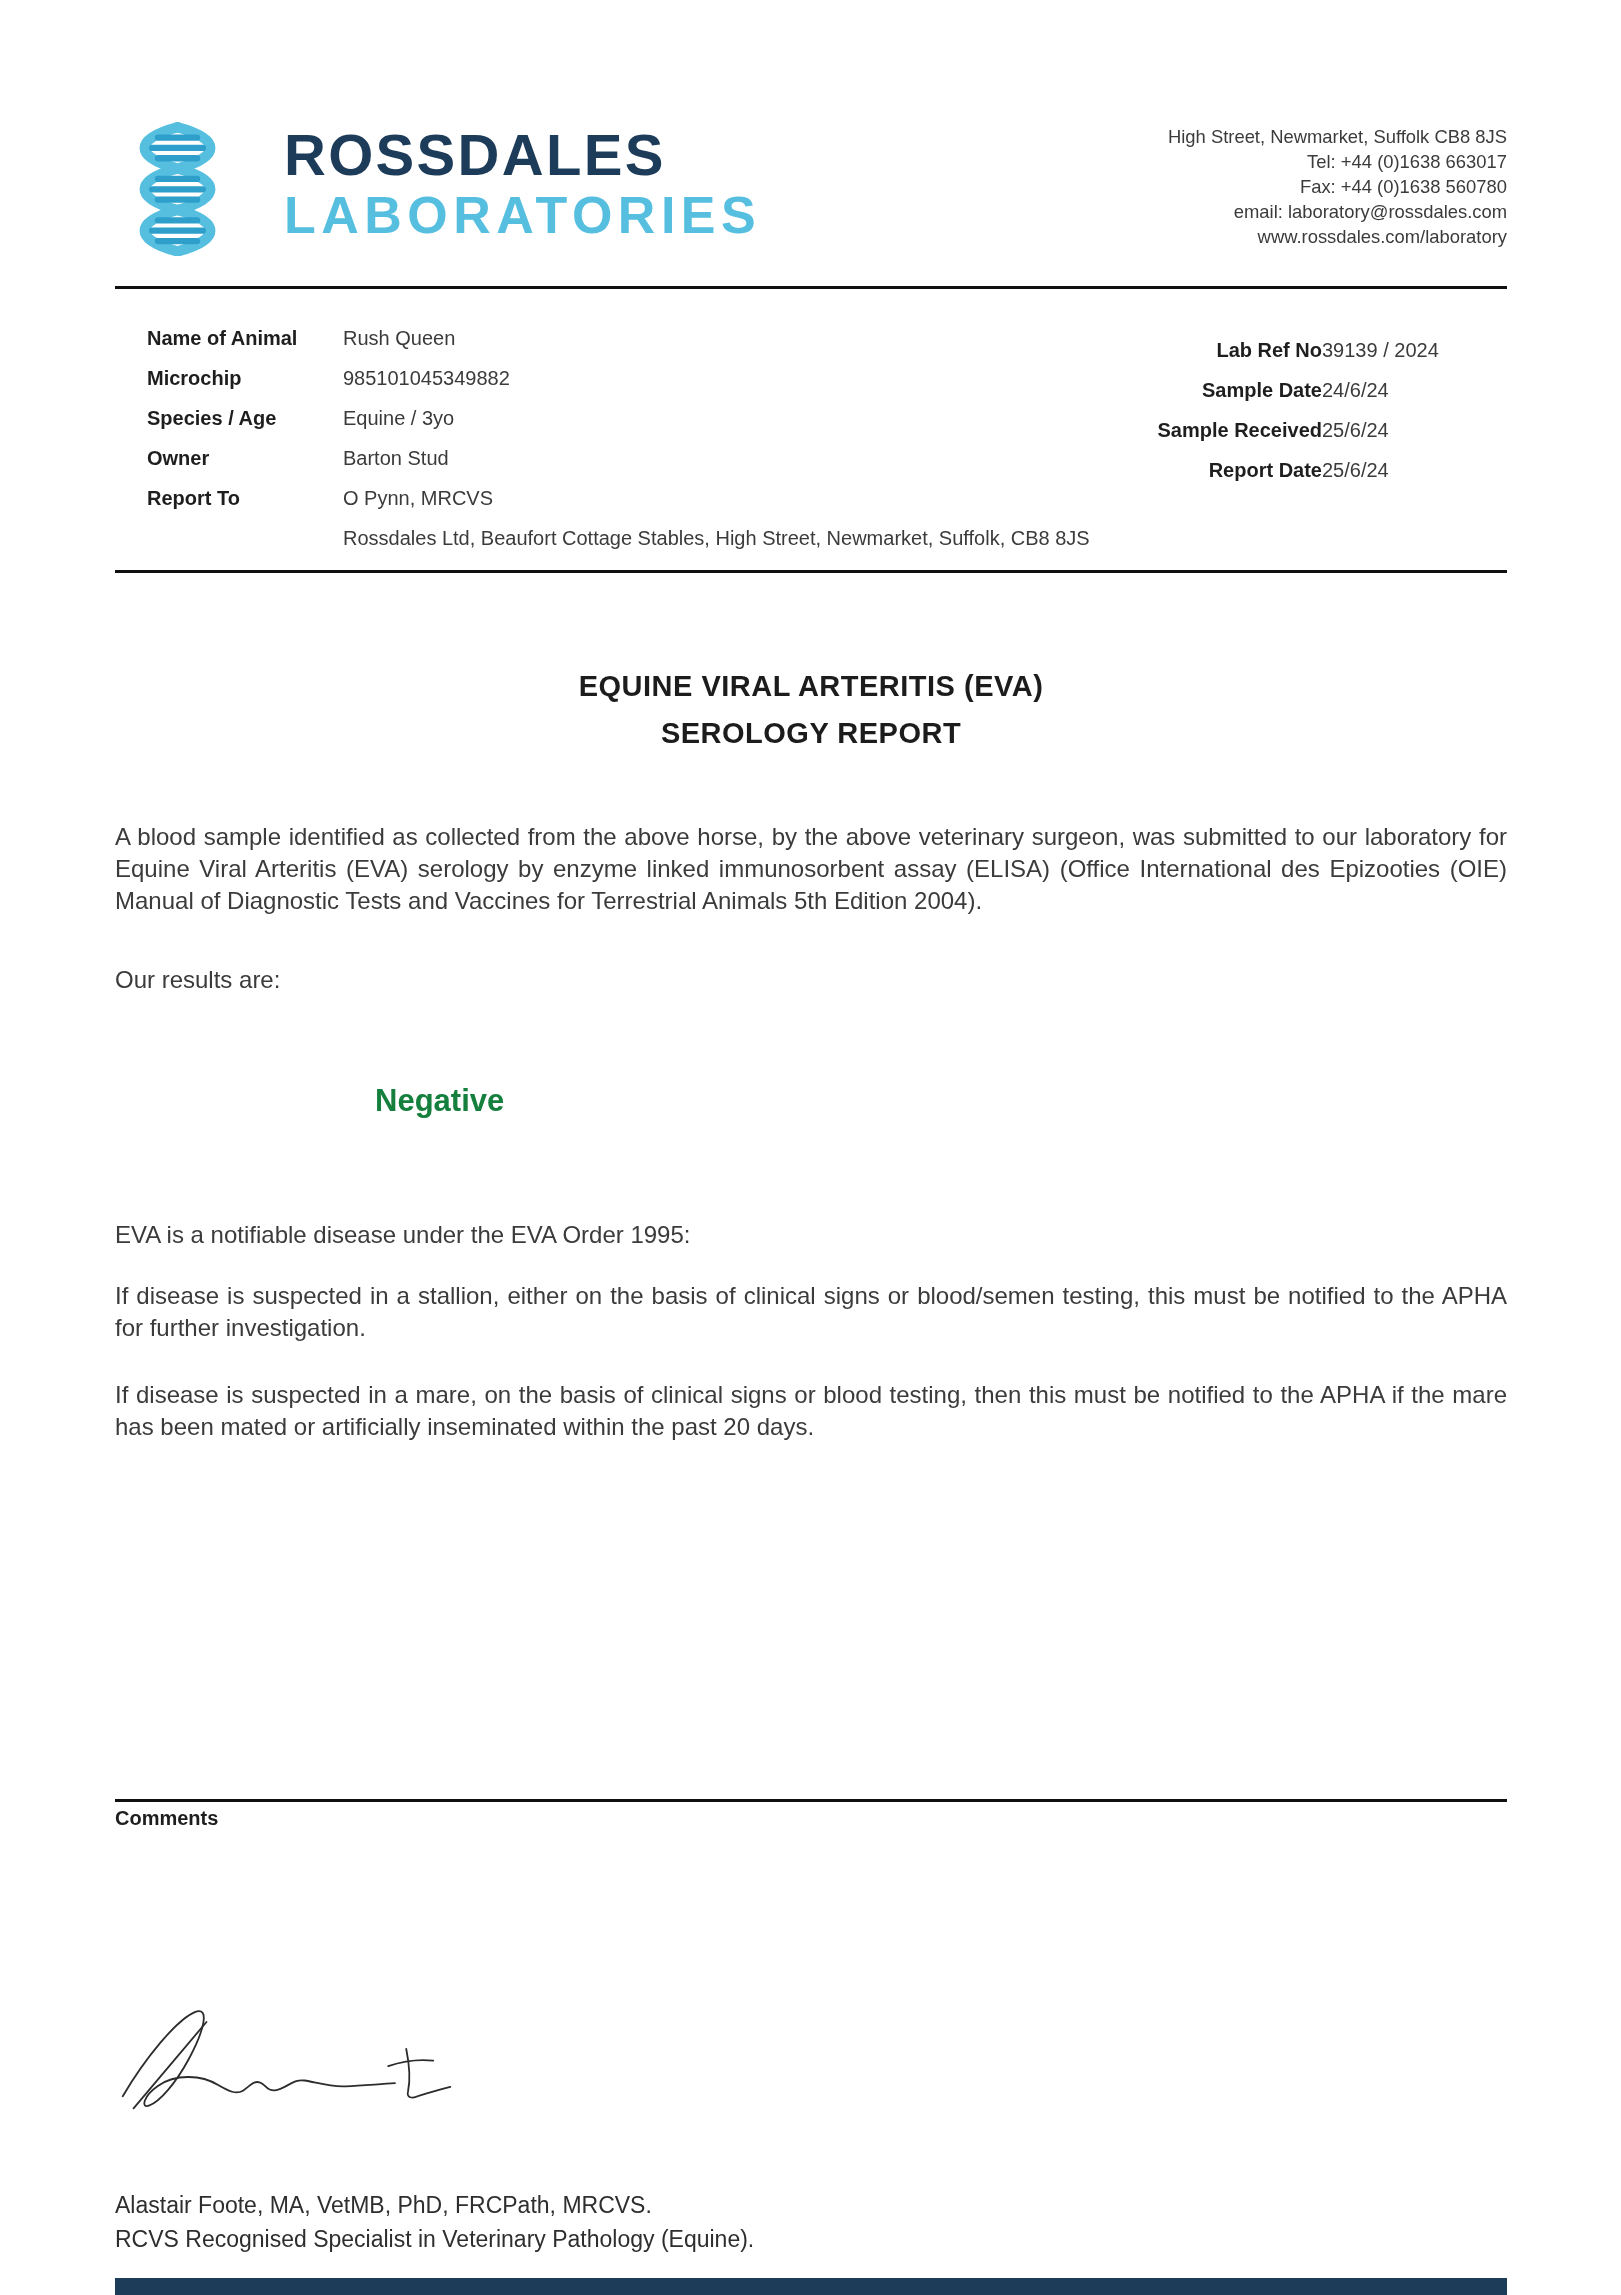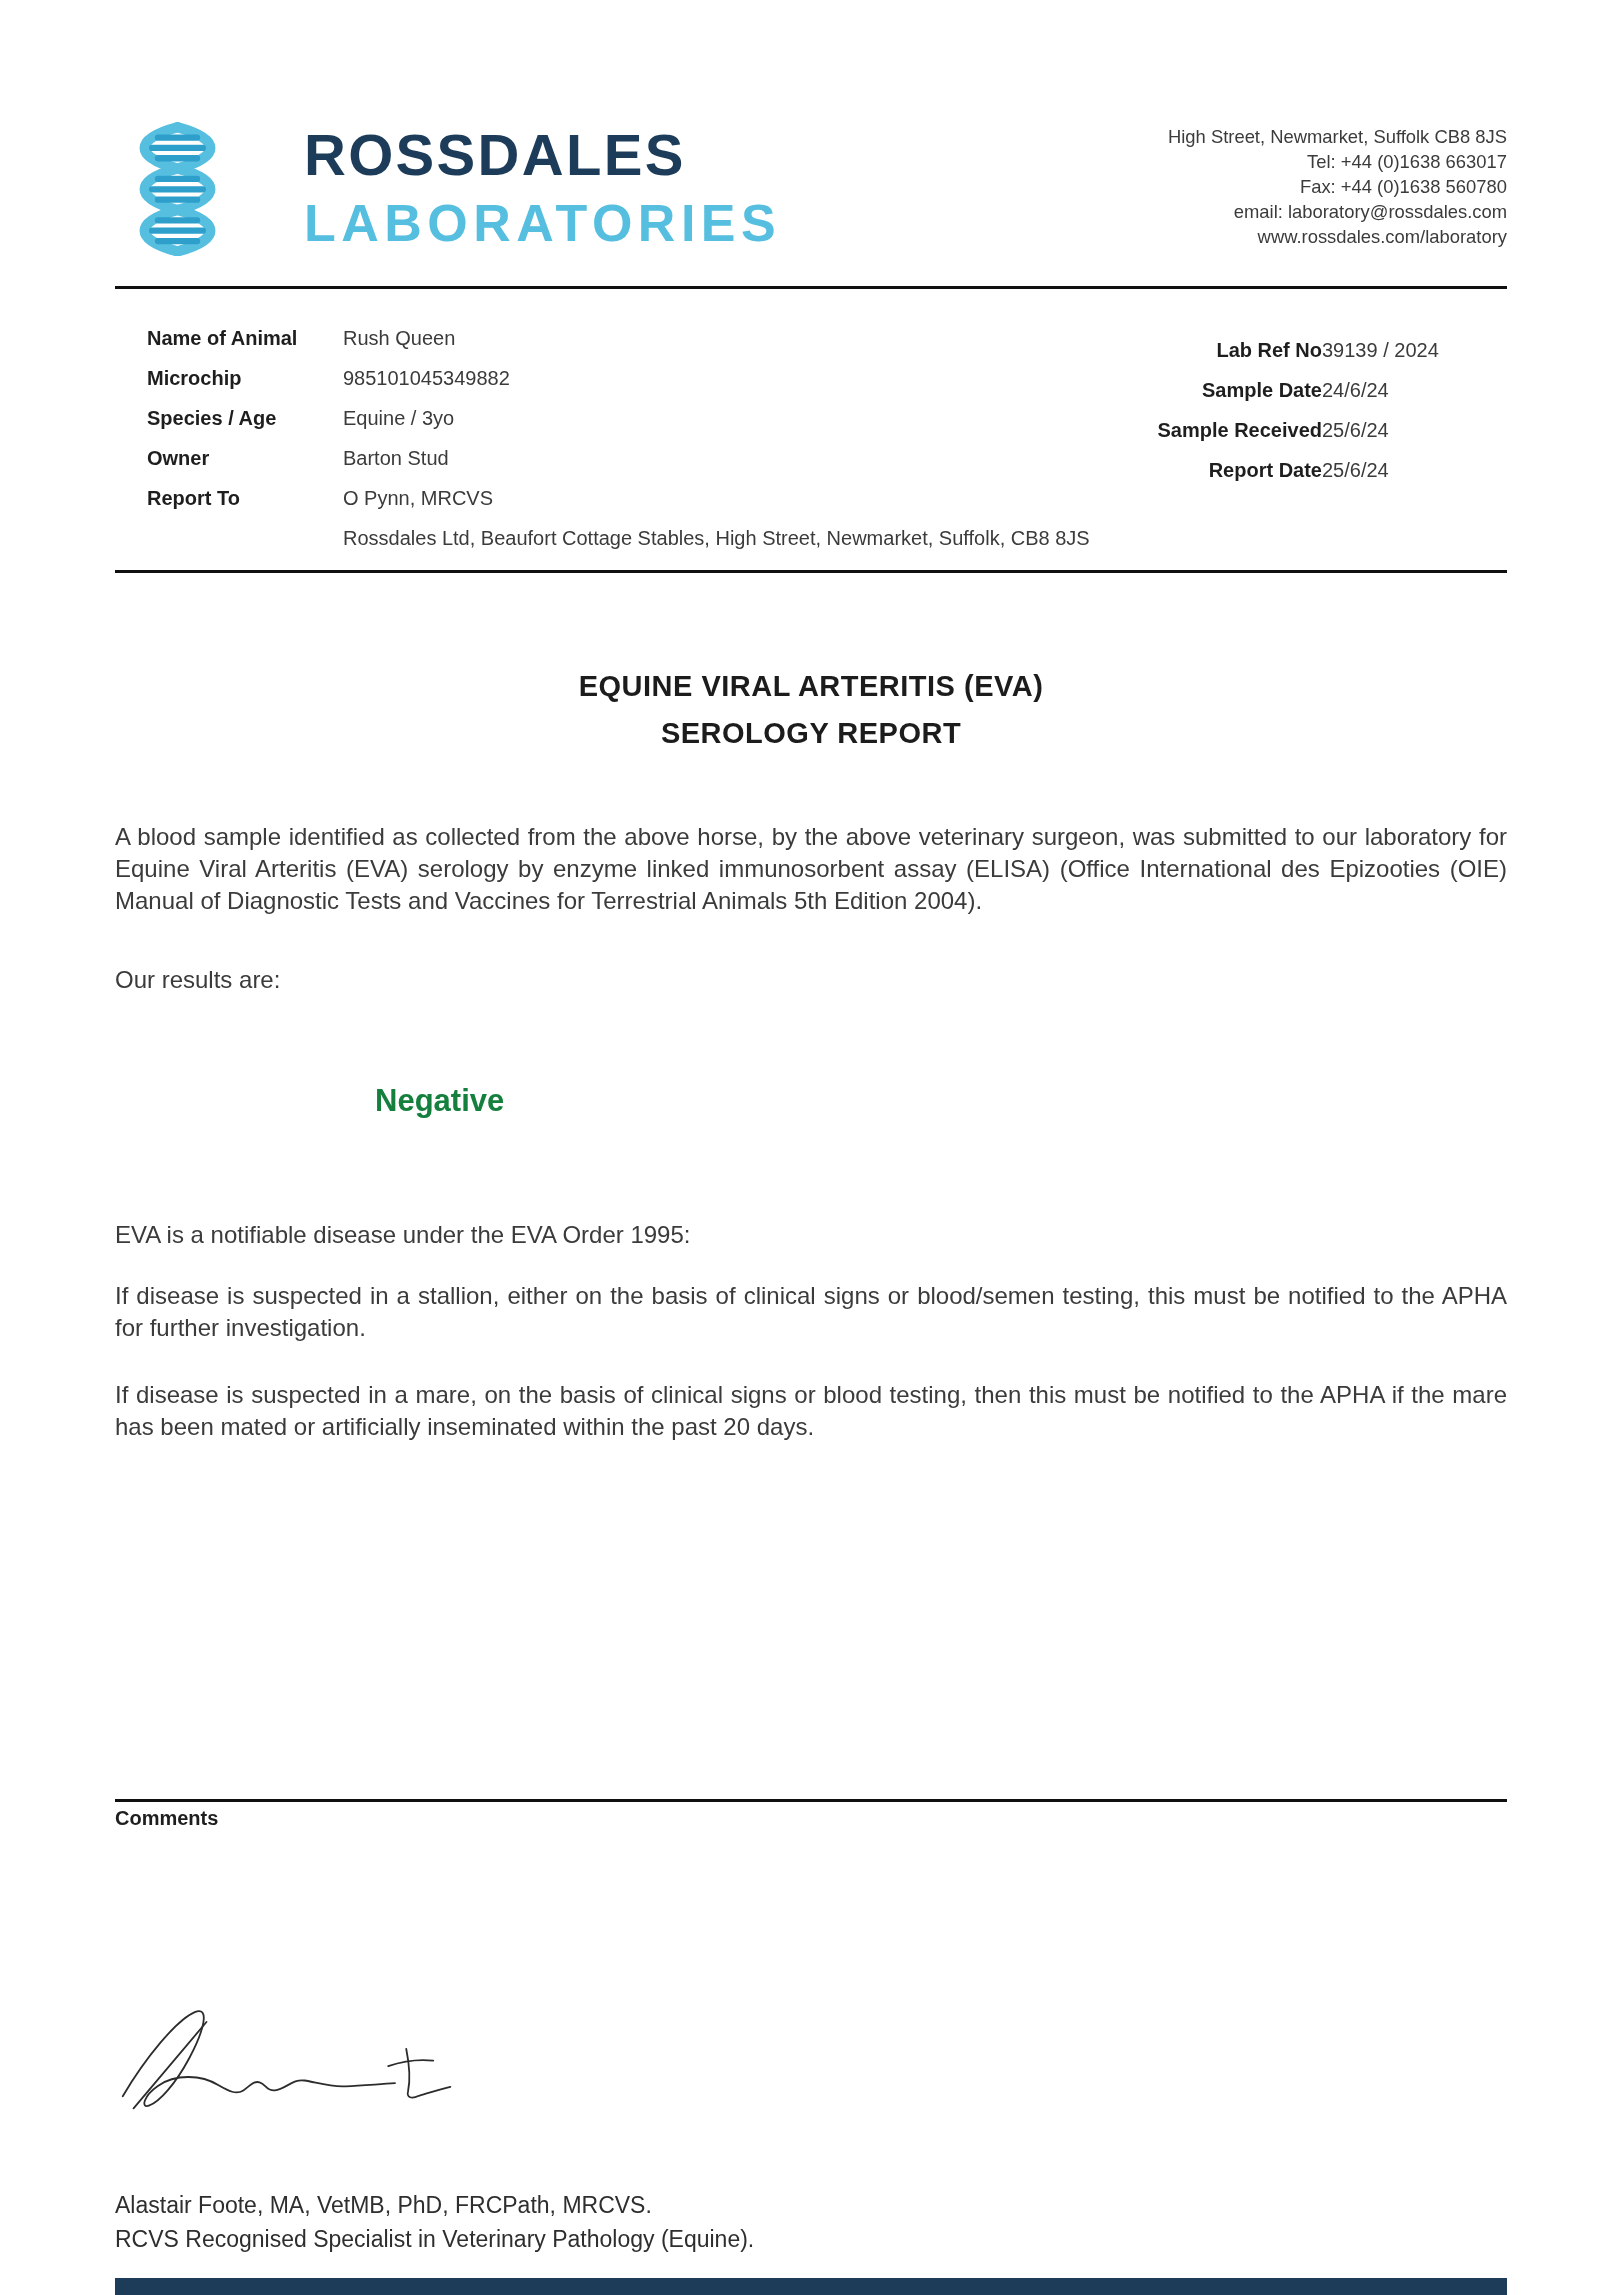--- a/index.html
+++ b/index.html
@@ -15,30 +15,30 @@
     position:relative;
     width:1622px;
     height:2295px;
     background:#ffffff;
     padding:0 115px;
     font-family:"Liberation Sans", sans-serif;
     color:var(--text);
     overflow:hidden;
   }
   
-  .header{display:flex;align-items:flex-start;padding-top:118px;height:286px;gap:20px;}
+  .header{display:flex;align-items:flex-start;padding-top:118px;height:286px;}
   .logo{width:125px;height:138px;flex-shrink:0;}
   .brand{margin-left:44px;padding-top:7.3px;}
   .brand-top{
     font-size:58px;font-weight:700;color:var(--brand_dark,#1d3c59);
     letter-spacing:2.3px;line-height:1.05;
   }
   .brand-bottom{
     font-size:52px;font-weight:700;color:var(--brand_light,#56bfe0);
-    letter-spacing:5.5px;line-height:1.05;margin-top:10px;
+    letter-spacing:5.5px;line-height:1.05;margin-top:2px;
   }
   .contact{margin-left:auto;text-align:right;font-size:18.4px;line-height:25px;color:var(--text);padding-top:5.5px;white-space:nowrap;}
   .rule{height:2.8px;background:var(--rule,#101010);}
   
   .details{position:relative;margin:38px 0 3.7px 32px;font-size:20px;}
   .drow{display:flex;align-items:baseline;height:40px;}
   .dlabel{width:196px;flex-shrink:0;font-weight:700;color:var(--text_strong);}
   .dvalue{color:var(--text);white-space:nowrap;}
   .details-right{position:absolute;left:978px;top:12px;text-align:right;}
   .details-right .dlabel{width:197px;}

